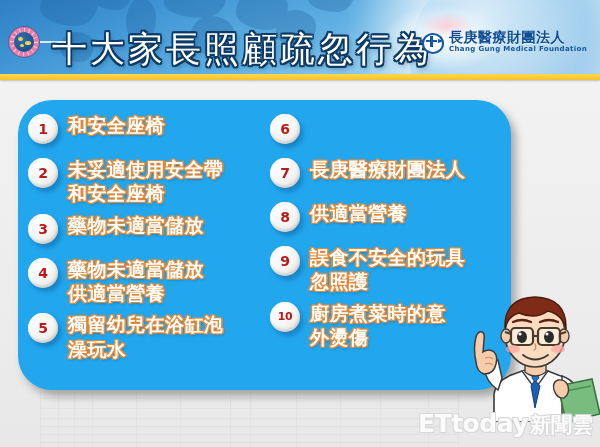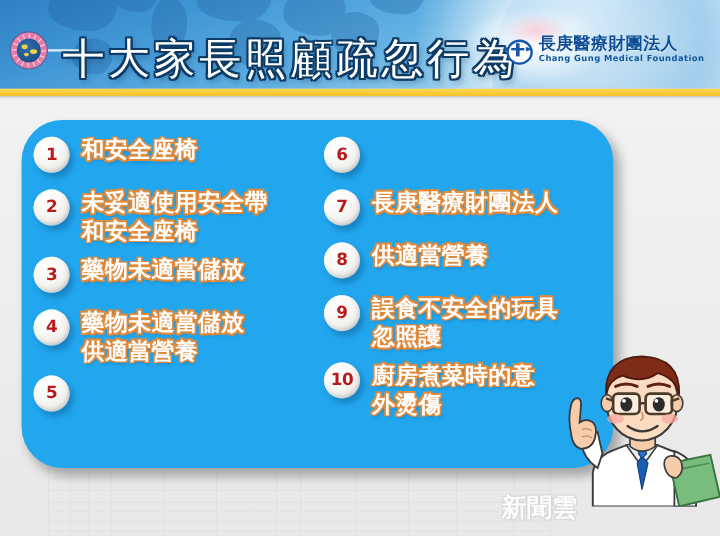--- a/index.html
+++ b/index.html
@@ -268,21 +268,21 @@
     align-items: center;
     justify-content: center;
   }
   .badge-num {
     font-size: 14px;
     font-weight: bold;
     color: #b81b1b;
     line-height: 1;
     letter-spacing: -.3px;
   }
-  .badge-num.two-digit { font-size: 14px; }
+  .badge-num.two-digit { font-size: 11px; }
 
   .item-text {
     margin-left: 10px;
     padding-top: 1px;
     font-size: 19px;
     font-weight: bold;
     line-height: 1.28;
     color: #ffffff;
     letter-spacing: .4px;
     text-shadow:
@@ -445,20 +445,22 @@
           <div class="badge">
             <span class="badge-num">4</span>
           </div>
           <div class="item-text">藥物未適當儲放
 供適當營養</div>
         </div>
         <div class="item">
           <div class="badge">
             <span class="badge-num">5</span>
           </div>
+          <div class="item-text">獨留幼兒在浴缸泡
+澡玩水</div>
         </div>
       </div>
     <div class="col col-right" id="col-right">
         <div class="item">
           <div class="badge">
             <span class="badge-num">6</span>
           </div>
         </div>
         <div class="item">
           <div class="badge">
@@ -539,16 +541,17 @@
       <path d="M100 94 Q116 100 118 116 L118 140 L100 140 Z" fill="#ffffff" stroke="#3b3b3b" stroke-width="1.5"></path>
 
       <path d="M96 104 L130 97 L138 132 L104 140 Z" fill="#79bd7e" stroke="#39733f" stroke-width="1.6"></path>
       <path d="M99 110 L129 104" stroke="#4d8c52" stroke-width="1.4"></path>
 
       <path d="M92 108 Q90 100 96 98 Q104 97 106 104 Q108 112 102 116 Q95 117 92 108 Z" fill="#f7ccab" stroke="#3b3b3b" stroke-width="1.4"></path>
     </svg>
   </div>
 
   <div class="watermark">
+    <span class="wm-et">ETtoday</span>
     <span class="wm-zh">新聞雲</span>
   </div>
 
 </div>
 
 </body></html>

